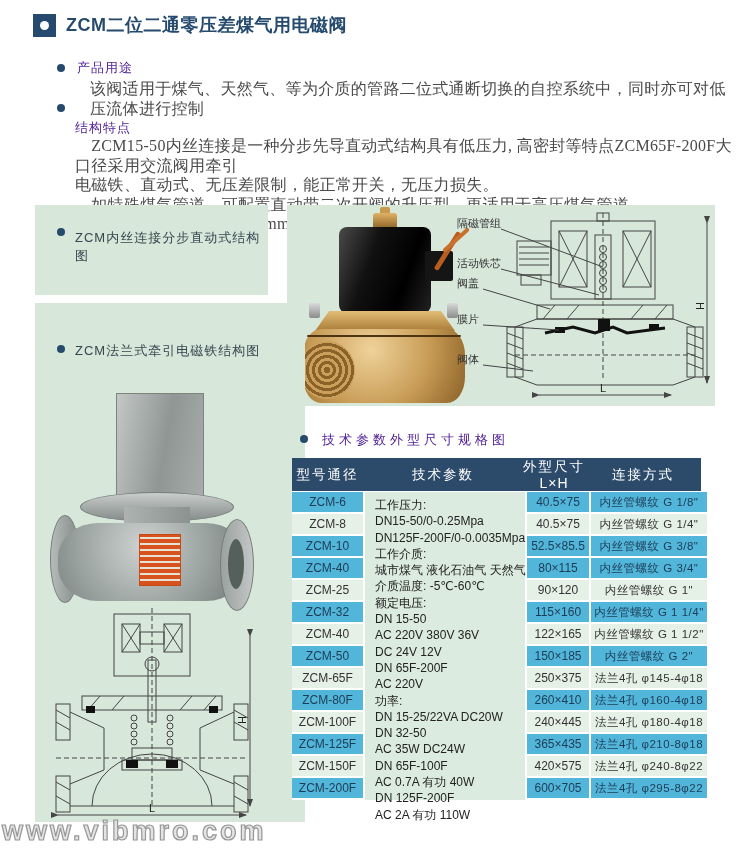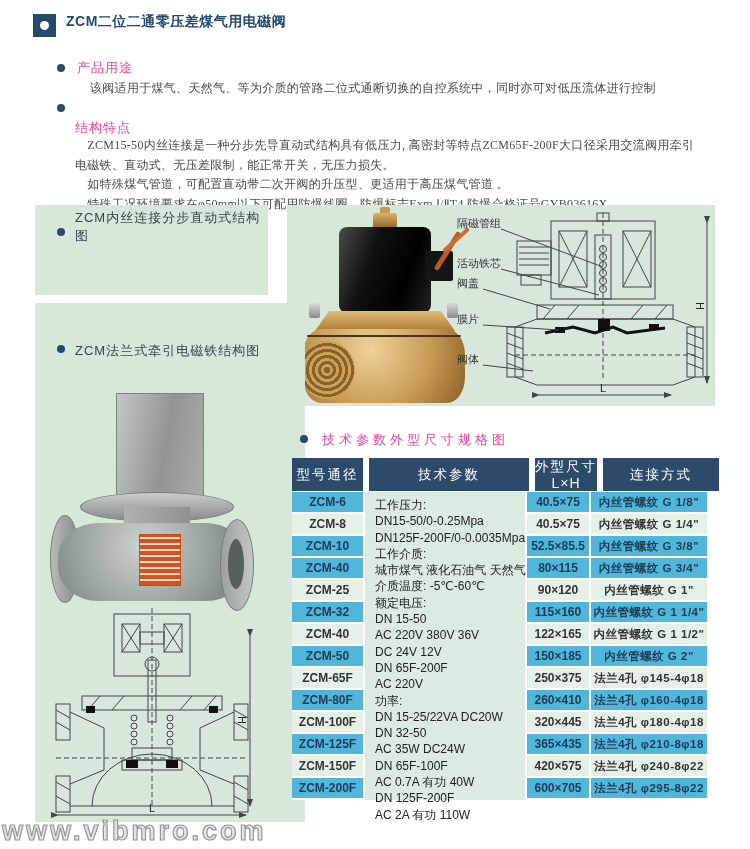--- a/index.html
+++ b/index.html
@@ -1,25 +1,25 @@
 <!DOCTYPE html>
 <html><head>
 <meta charset="utf-8">
 <style>
   html,body{margin:0;padding:0;background:#fff;}
   .page{position:relative;width:750px;height:849px;background:#ffffff;overflow:hidden;
         font-family:"Liberation Sans","DejaVu Sans",sans-serif;}
   
   .title-ico{position:absolute;left:33px;top:14px;width:23px;height:23px;background:#254a6d;}
   .title-ico .dot{position:absolute;left:7px;top:7px;width:9px;height:9px;border-radius:50%;background:#fff;}
-  .page-title{position:absolute;left:66px;top:13px;font-size:14px;font-weight:bold;color:#254a6d;letter-spacing:.5px;}
+  .page-title{position:absolute;left:66px;top:13px;font-size:18px;font-weight:bold;color:#254a6d;letter-spacing:.5px;}
   
   .bullet{position:absolute;width:8px;height:8px;border-radius:50%;background:#254a6d;}
-  .h2{position:absolute;font-size:13px;color:#ec4899;letter-spacing:1px;}
-  .para{position:absolute;font-size:12px;color:#4a4a4a;line-height:19.5px;white-space:pre-line;letter-spacing:.3px;}
+  .h2{position:absolute;font-size:13px;color:#4c1d95;letter-spacing:1px;}
+  .para{position:absolute;font-size:16px;color:#4a4a4a;line-height:19.5px;white-space:pre-line;letter-spacing:.3px;}
   
   .gpanel{position:absolute;background:#d7e7da;}
   .panel-label{position:absolute;font-size:13px;color:#37474f;letter-spacing:1px;}
   
   .brass-art{position:absolute;left:297px;top:211px;width:170px;height:192px;}
   .coil{position:absolute;left:42px;top:16px;width:92px;height:86px;border-radius:8px;
         background:linear-gradient(110deg,#4a4a4a,#111 35%,#000 70%,#222);}
   .coil-cap{position:absolute;left:76px;top:2px;width:24px;height:16px;border-radius:3px;
         background:linear-gradient(#e0b264,#8a6228);}
   .coil-tip{position:absolute;left:83px;top:-4px;width:10px;height:8px;background:#c79a50;border-radius:2px;}
@@ -49,25 +49,25 @@
         background:linear-gradient(90deg,#9aa19f,#c3c7c5);border:1px solid #767d7b;}
   .fhole{position:absolute;left:178px;top:146px;width:16px;height:50px;border-radius:50%;background:#55605d;}
   .flabel{position:absolute;left:90px;top:142px;width:40px;height:50px;
         background:repeating-linear-gradient(0deg,#d8521e 0 4px,#e8e0d2 4px 6px);outline:1px solid #c44a18;}
   
   .dgm{position:absolute;}
   .dgm text{font-family:"Liberation Sans","DejaVu Sans",sans-serif;font-size:11px;fill:#333;}
   .dgm .dim{font-size:11px;fill:#222;}
   
   .spec-table{position:absolute;left:292px;top:458px;width:411px;background:#fff;}
-  .spec-head{display:grid;grid-template-columns:71px 160px 62px 116px;column-gap:6px;height:32px;margin-bottom:2px;}
+  .spec-head{display:grid;grid-template-columns:71px 160px 62px 116px;column-gap:0;height:32px;margin-bottom:2px;}
   .spec-head .hc{background:#2c4a69;color:#fff;display:flex;flex-direction:column;align-items:center;justify-content:center;font-size:13.5px;letter-spacing:2px;}
   .spec-head .sub{font-size:14px;letter-spacing:1px;margin-top:-1px;}
   .spec-row{display:grid;grid-template-columns:71px 160px 62px 116px;column-gap:2px;height:22px;}
-  .spec-row .cell{display:flex;align-items:center;justify-content:center;font-size:12px;border-bottom:2px solid #fff;font-weight:bold;}
+  .spec-row .cell{display:flex;align-items:center;justify-content:center;font-size:12px;border-bottom:2px solid #fff;}
   .spec-row .cell.conn{font-size:11.5px;letter-spacing:.5px;}
   .spec-row.blue .cell{background:#52b5da;color:#1d3c55;}
   .spec-row.pale .cell{background:#e5f0e7;color:#333;}
   .spec-row .spacer{background:#dcebdf;border-bottom:2px solid #dcebdf;}
   .tech-params{position:absolute;left:73px;top:34px;width:184px;height:326px;background:transparent;
         font-size:12px;color:#222;line-height:16.3px;padding:5px 0 0 10px;box-sizing:border-box;white-space:pre-line;}
   
   .watermark{position:absolute;left:2px;top:816px;font-size:27px;font-weight:bold;letter-spacing:3px;
         color:#e3e3e3;-webkit-text-stroke:1.2px #979797;}
 </style>
@@ -87,21 +87,21 @@
 
   <div class="bullet" style="left:57px;top:104px;"></div>
   <div class="h2" style="left:75px;top:119px;text-align:center;">结构特点</div>
   <div class="para" id="features-body" style="left:75px;top:136px;width:660px;font-family:Liberation Serif, serif;">　ZCM15-50内丝连接是一种分步先导直动式结构具有低压力, 高密封等特点ZCM65F-200F大口径采用交流阀用牵引
 电磁铁、直动式、无压差限制，能正常开关，无压力损失。
 　如特殊煤气管道，可配置直动带二次开阀的升压型、更适用于高压煤气管道 。
 　特殊工况环境要求在φ50mm以下可配用防爆线圈，防爆标志Exm Ⅰ/ⅡT4.防爆合格证号GYB03616X.</div>
 
   <div class="gpanel" style="left:35px;top:205px;width:233px;height:90px;">
     <div class="bullet" style="left:22px;top:23px;"></div>
-    <div class="panel-label" style="left:40px;top:4px;">ZCM内丝连接分步直动式结构图</div>
+    <div class="panel-label" style="left:40px;top:24px;">ZCM内丝连接分步直动式结构图</div>
   </div>
 
   <div class="gpanel" style="left:287px;top:205px;width:428px;height:201px;"></div>
 
   <div class="brass-art">
     <div class="coil-tip"></div>
     <div class="coil-cap"></div>
     <div class="coil"></div>
     <div class="coil-conn"></div>
     <div class="wire"></div>
@@ -343,21 +343,21 @@
         </div>
         <div class="spec-row blue">
           <div class="cell">ZCM-80F</div>
           <div class="spacer"></div>
           <div class="cell">260×410</div>
           <div class="cell conn">法兰4孔 φ160-4φ18</div>
         </div>
         <div class="spec-row pale">
           <div class="cell">ZCM-100F</div>
           <div class="spacer"></div>
-          <div class="cell">320×445</div>
+          <div class="cell">240×445</div>
           <div class="cell conn">法兰4孔 φ180-4φ18</div>
         </div>
         <div class="spec-row blue">
           <div class="cell">ZCM-125F</div>
           <div class="spacer"></div>
           <div class="cell">365×435</div>
           <div class="cell conn">法兰4孔 φ210-8φ18</div>
         </div>
         <div class="spec-row pale">
           <div class="cell">ZCM-150F</div>

